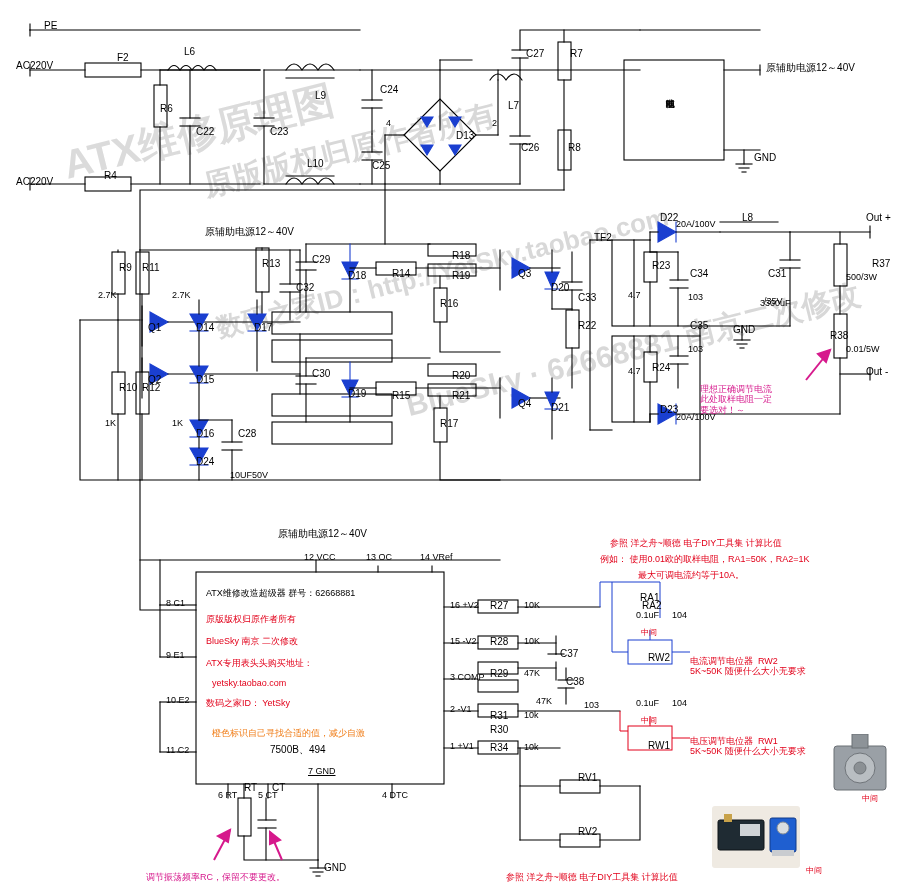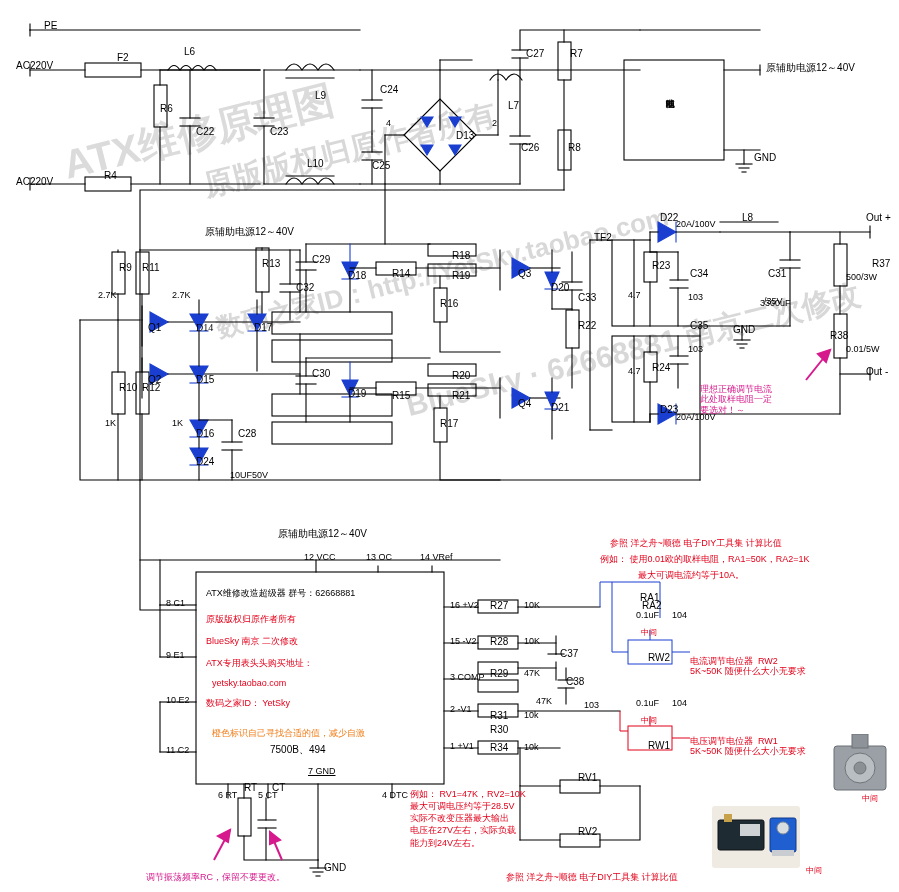--- a/index.html
+++ b/index.html
@@ -470,21 +470,21 @@
       <div class="lbl" style="left: 508px; top: 100px;">L7</div>
       <div class="lbl" style="left: 526px; top: 48px;">C27</div>
       <div class="lbl" style="left: 570px; top: 48px;">R7</div>
       <div class="lbl" style="left: 521px; top: 142px;">C26</div>
       <div class="lbl" style="left: 568px; top: 142px;">R8</div>
       <div class="lbl" style="left: 119px; top: 262px;">R9</div>
       <div class="lbl" style="left: 142px; top: 262px;">R11</div>
       <div class="lbl" style="left: 262px; top: 258px;">R13</div>
       <div class="lbl" style="left: 296px; top: 282px;">C32</div>
       <div class="lbl" style="left: 148px; top: 322px;">Q1</div>
-      <div class="lbl" style="left: 196px; top: 322px; font-family: Liberation Serif, serif;">D14</div>
+      <div class="lbl" style="left: 196px; top: 322px;">D14</div>
       <div class="lbl" style="left: 254px; top: 322px;">D17</div>
       <div class="lbl" style="left: 148px; top: 374px;">Q2</div>
       <div class="lbl" style="left: 196px; top: 374px;">D15</div>
       <div class="lbl" style="left: 119px; top: 382px;">R10</div>
       <div class="lbl" style="left: 142px; top: 382px;">R12</div>
       <div class="lbl" style="left: 196px; top: 428px;">D16</div>
       <div class="lbl" style="left: 238px; top: 428px;">C28</div>
       <div class="lbl" style="left: 196px; top: 456px;">D24</div>
       <div class="lbl" style="left: 312px; top: 254px;">C29</div>
       <div class="lbl" style="left: 348px; top: 270px;">D18</div>
@@ -599,25 +599,20 @@
   <div class="lbl sm red" style="left:600px;top:554px;">例如： 使用0.01欧的取样电阻，RA1=50K，RA2=1K</div>
   <div class="lbl sm red" style="left:638px;top:570px;">最大可调电流约等于10A。</div>
   <div class="lbl sm red" style="left:690px;top:656px;white-space:pre;"><span>电流调节电位器  RW2
 5K~50K 随便什么大小无要求</span></div>
   <div class="lbl sm red" style="left:690px;top:736px;white-space:pre;"><span>电压调节电位器  RW1
 5K~50K 随便什么大小无要求</span></div>
   <div class="lbl xs red" style="left:641px;top:628px;">中间</div>
   <div class="lbl xs red" style="left:641px;top:716px;">中间</div>
   <div class="lbl xs red" style="left:862px;top:794px;">中间</div>
   <div class="lbl xs red" style="left:806px;top:866px;">中间</div>
-  <div class="lbl sm red" style="left:410px;top:788px;white-space:pre;line-height:1.35;"><span>例如： RV1=47K，RV2=10K
-最大可调电压约等于28.5V
-实际不改变压器最大输出
-电压在27V左右，实际负载
-能力到24V左右。</span></div>
   <div class="lbl sm mag" style="left:146px;top:872px;">调节振荡频率RC，保留不要更改。</div>
   <div class="lbl sm red" style="left:506px;top:872px;">参照 洋之舟~顺德  电子DIY工具集  计算比值</div>
 
   <svg class="photo" style="left:832px;top:734px;" width="58" height="60" viewBox="0 0 58 60">
     <rect x="2" y="12" width="52" height="44" rx="3" fill="#9aa0a6" stroke="#6b7075"></rect>
     <rect x="20" y="0" width="16" height="14" fill="#8d9398" stroke="#6b7075"></rect>
     <circle cx="28" cy="34" r="15" fill="#b9bec2" stroke="#70757a"></circle>
     <circle cx="28" cy="34" r="6" fill="#8b9094" stroke="#70757a"></circle>
   </svg>
   <svg class="photo" style="left:712px;top:806px;" width="88" height="62" viewBox="0 0 88 62">

